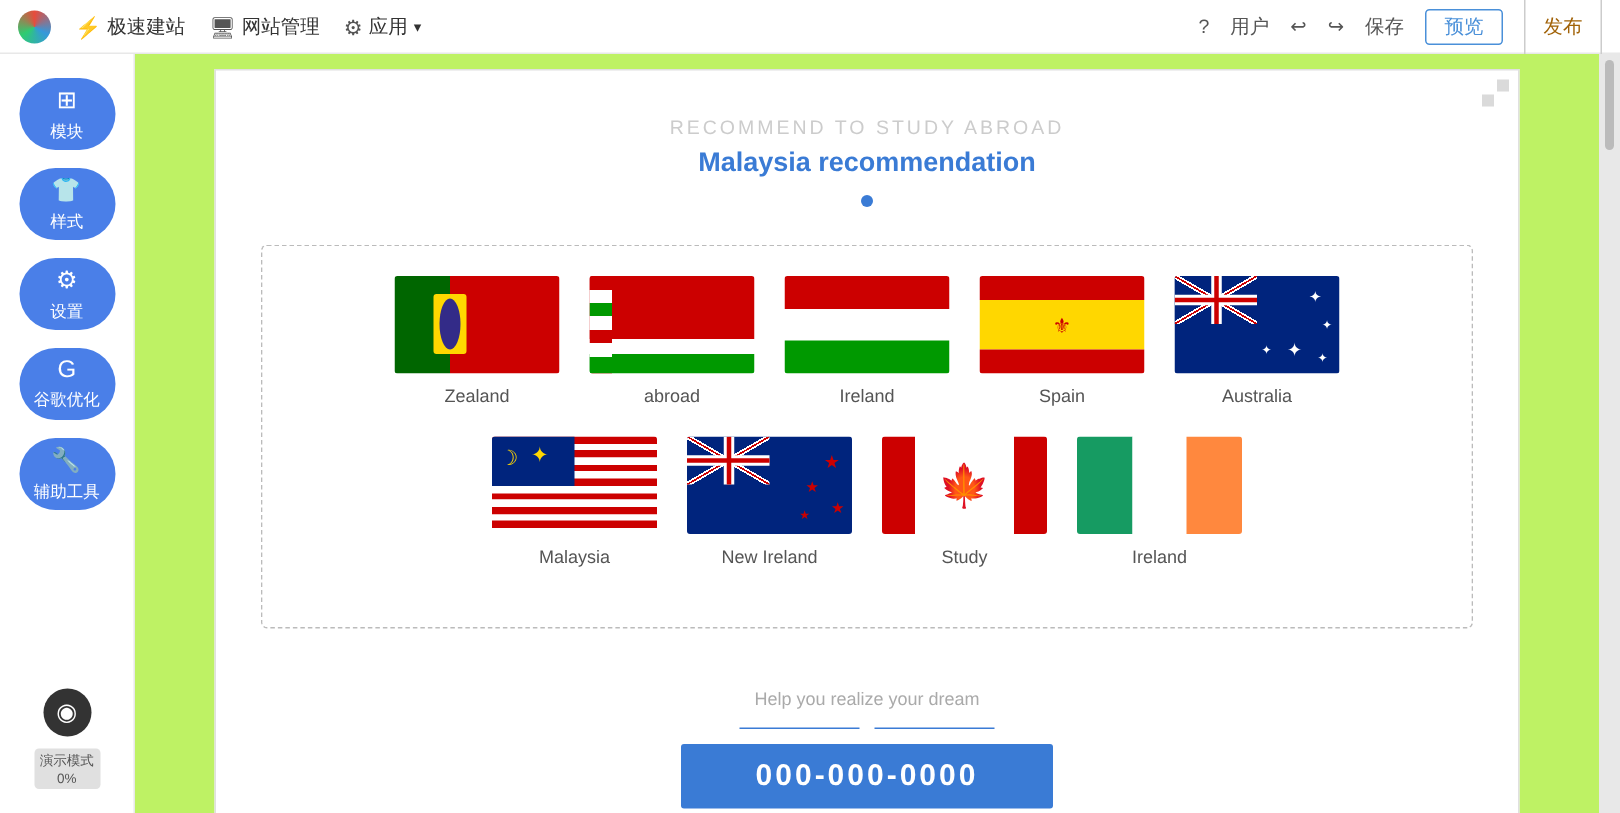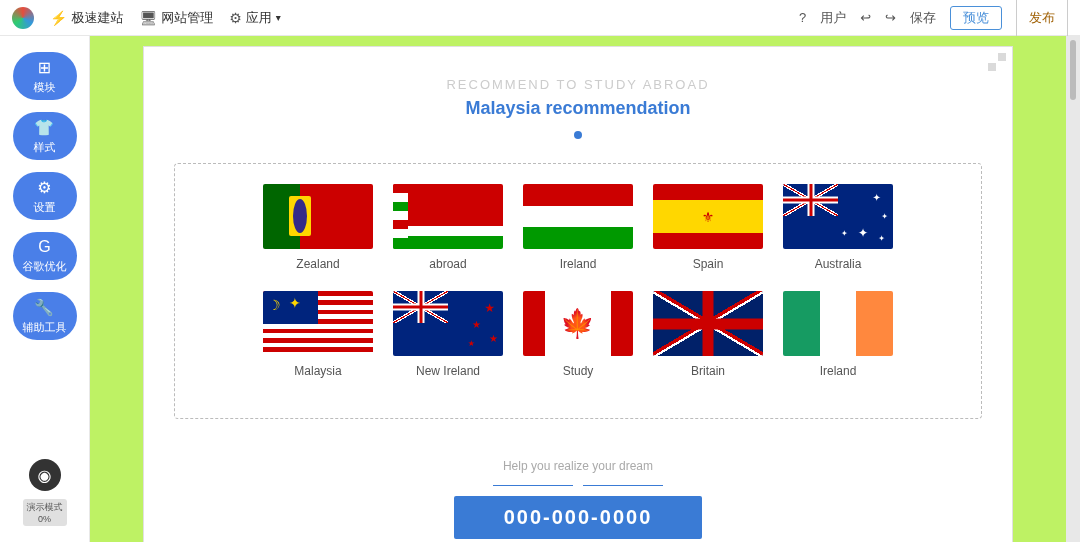--- a/index.html
+++ b/index.html
@@ -448,33 +448,20 @@
             <div class="flag-img">
               <div style="width:110px;height:65px;display:flex;flex-direction:row;">
                 <div style="width:22px;height:65px;background:#CC0000;"></div>
                 <div style="width:66px;height:65px;background:#fff;display:flex;align-items:center;justify-content:center;font-size:28px;color:#CC0000;">🍁</div>
                 <div style="width:22px;height:65px;background:#CC0000;"></div>
               </div>
             </div>
             <span class="flag-label">Study</span>
           </div>
 
-          <div class="flag-item">
-            <div class="flag-img">
-              <div class="flag-britain" style="width:110px;height:65px;">
-                <div class="br-diag1"></div>
-                <div class="br-diag2"></div>
-                <div class="br-diag1-red"></div>
-                <div class="br-diag2-red"></div>
-                <div class="br-red-h"></div>
-                <div class="br-red-v"></div>
-              </div>
-            </div>
-            <span class="flag-label">Britain</span>
-          </div>
 
           <div class="flag-item">
             <div class="flag-img">
               <div class="flag-ireland" style="width:110px;height:65px;display:flex;">
                 <div style="width:37px;height:65px;background:#169B62;"></div>
                 <div style="width:36px;height:65px;background:#fff;"></div>
                 <div style="width:37px;height:65px;background:#FF883E;"></div>
               </div>
             </div>
             <span class="flag-label">Ireland</span>

